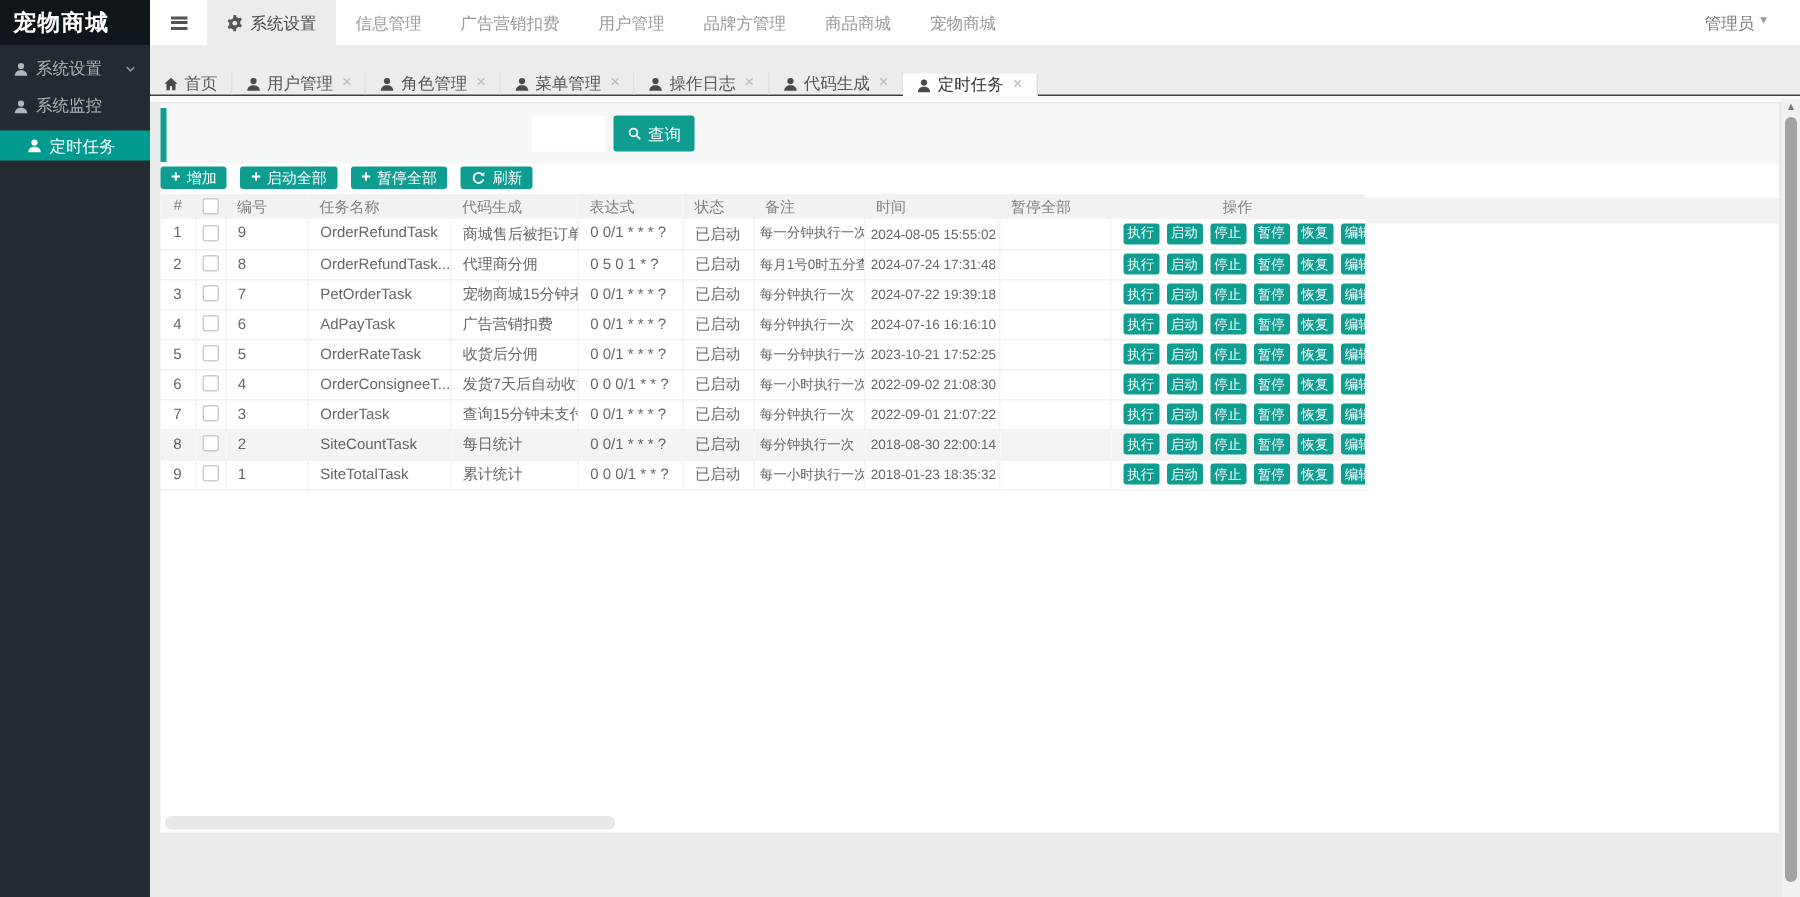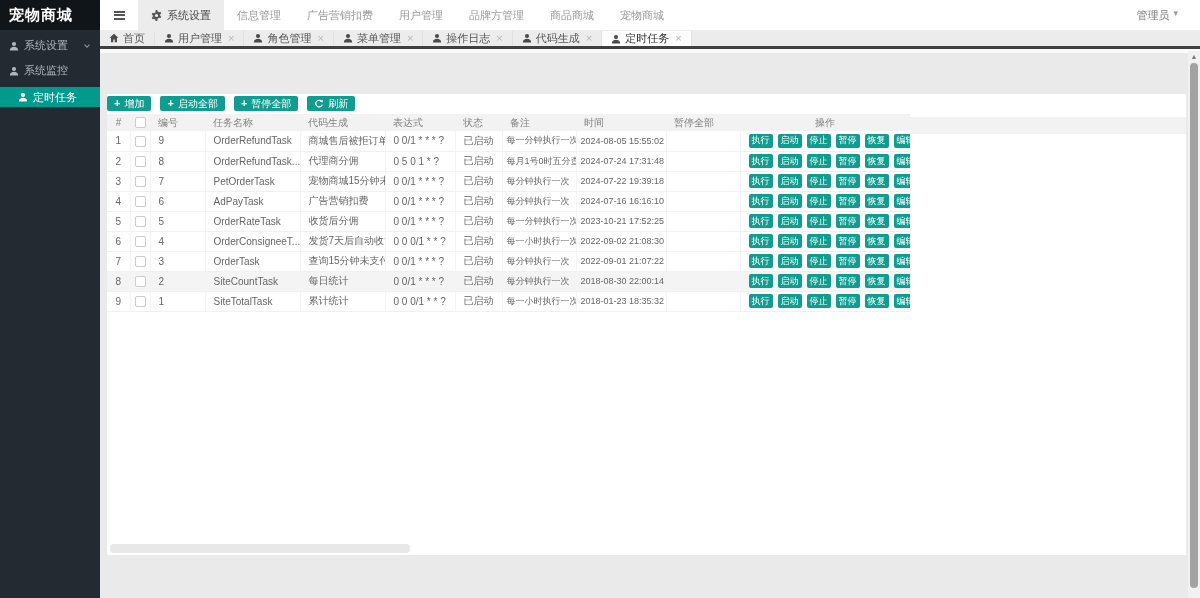--- a/index.html
+++ b/index.html
@@ -26,21 +26,21 @@
   .burger-icon{width:11px;height:9px;border-top:2px solid #555;border-bottom:2px solid #555;position:relative}
   .burger-icon::after{content:"";position:absolute;left:0;right:0;top:1.5px;height:2px;background:#555}
   .nav-item{padding:0 13px;height:30px;display:flex;align-items:center;gap:5px;cursor:pointer;white-space:nowrap}
   .nav-item.active{background:#ececec;color:#474747}
   .nav-item .gearw{color:#565656}
   .nav-item .gearw .ic{width:11px;height:11px}
   .user-menu{margin-left:auto;margin-right:22px;color:#7c7c7c;cursor:pointer;display:flex;align-items:flex-start;gap:4px}
   .caret{font-size:9px;color:#9a9a9a}
 
   
-  .tabbar{height:19px;background:#ececec;border-bottom:3px solid #404040;display:flex;align-items:center;font-size:11px;color:#555;flex-shrink:0}
+  .tabbar{height:34px;background:#ececec;border-bottom:1px solid #404040;display:flex;align-items:flex-end;font-size:11px;color:#555;flex-shrink:0}
   .tab{display:flex;align-items:center;gap:4px;padding:0 9px;border-right:1px solid #e1e1e1;cursor:pointer;white-space:nowrap}
   .tab .icw{color:#4a4a4a}
   .tab .x{color:#b8b8b8;font-size:11px;margin-left:2px;line-height:1}
   .tab.active{background:#fdfdfd;margin-bottom:-1px;color:#333}
 
   
   .content{flex:1;position:relative;background:#eaeaea;min-height:0}
   .white-strip{position:absolute;left:0;right:0;top:0;height:4px;background:#fafafa}
   .search-panel{position:absolute;left:7px;right:14px;top:5px;height:40px;background:#f6f7f7}
   .accent{position:absolute;left:0;top:3px;width:4px;height:36px;background:#0f9d90}
@@ -234,20 +234,33 @@
             </svg>
           </span>
           <span>定时任务</span>
           <span class="x">×</span>
         </div>
       </div>
 
     <div class="content">
       <div class="white-strip"></div>
 
+      <div class="search-panel">
+        <div class="accent"></div>
+        <input class="search-input" type="text" value="" style="">
+        <button class="btn-query">
+          <span class="icw">
+              <svg class="ic" viewBox="0 0 12 12" fill="none" stroke="currentColor" stroke-width="1.4">
+                <circle cx="5.2" cy="5.2" r="3.1"></circle>
+                <path d="M7.6 7.6 10.6 10.6"></path>
+              </svg>
+            </span>
+          <span>查询</span>
+        </button>
+      </div>
 
       <div class="table-panel">
         <div class="toolbar" id="toolbar"><button class="tbtn">
               <span class="icw">
                 <span class="plus">+</span>
               </span>
               <span>增加</span>
             </button><button class="tbtn">
               <span class="icw">
                 <span class="plus">+</span>

